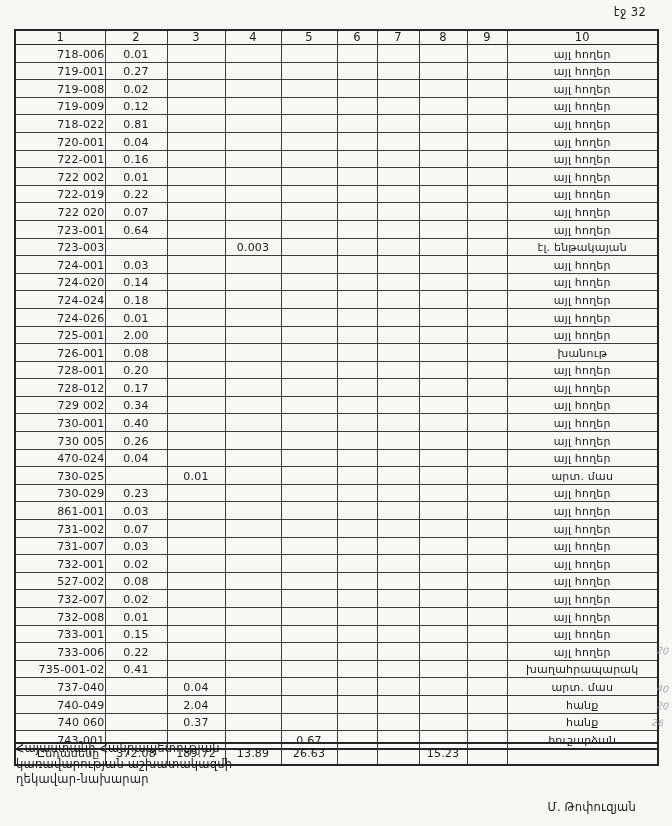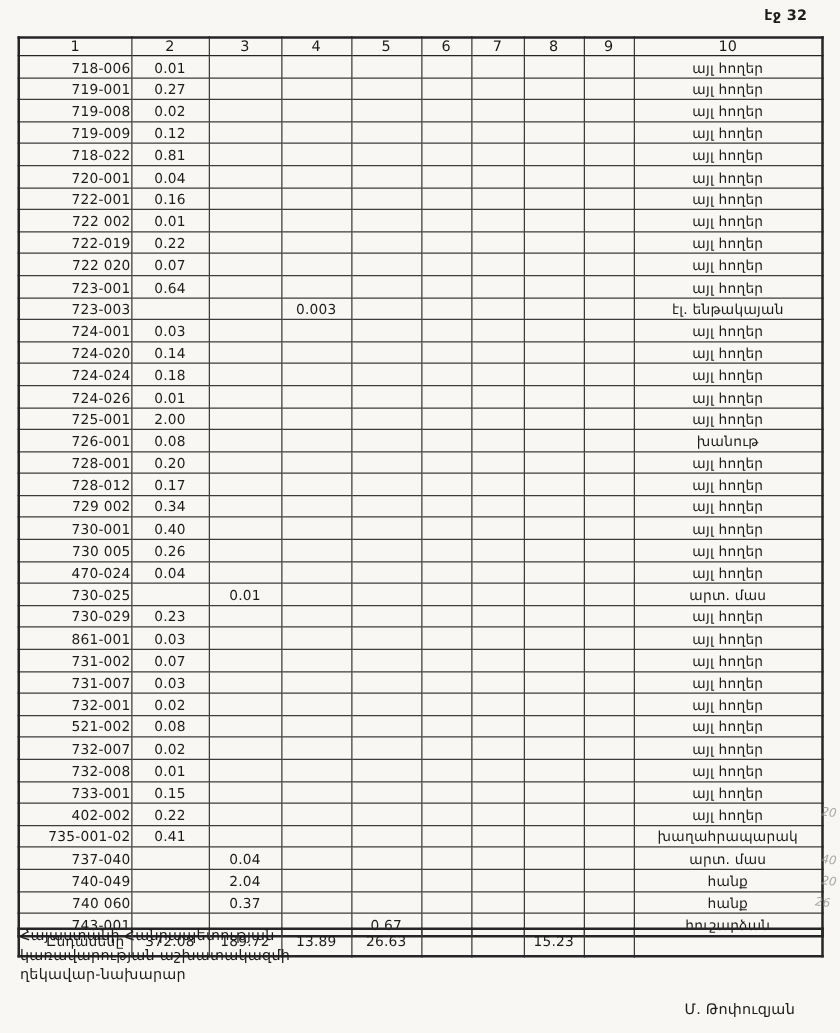--- a/index.html
+++ b/index.html
@@ -2,21 +2,21 @@
 <html><head>
 <meta charset="utf-8">
 <style>
   html,body{margin:0;padding:0;}
   body{
     width:672px;height:826px;position:relative;overflow:hidden;
     background:#f8f7f4;
     font-family:"DejaVu Sans", sans-serif;
     color:#1c1c1c;
   }
-  .page-number{position:absolute;top:5px;right:26px;font-size:11.5px;letter-spacing:.3px;font-weight:bold;}
+  .page-number{position:absolute;top:5px;right:26px;font-size:11.5px;letter-spacing:.3px;}
   .tbl-wrap{position:absolute;left:14px;top:29px;width:643px;}
   table.grid{border-collapse:collapse;table-layout:fixed;width:643px;}
   table.grid{border:2px solid #262626;}
   .grid th,.grid td{
     border:1px solid #3c3c3c;
     font-size:11px;font-weight:normal;
     vertical-align:bottom;line-height:12px;
     padding:0 0 1px 0;height:15.6px;
     white-space:nowrap;overflow:hidden;letter-spacing:.2px;
   }
@@ -423,21 +423,21 @@
           <td class="c3"></td>
           <td class="c4"></td>
           <td class="c5"></td>
           <td class="c6"></td>
           <td class="c7"></td>
           <td class="c8"></td>
           <td class="c9"></td>
           <td class="c10">այլ հողեր</td>
         </tr>
         <tr>
-          <td class="c1">521-002</td>
+          <td class="c1">527-002</td>
           <td class="c2">0.08</td>
           <td class="c3"></td>
           <td class="c4"></td>
           <td class="c5"></td>
           <td class="c6"></td>
           <td class="c7"></td>
           <td class="c8"></td>
           <td class="c9"></td>
           <td class="c10">այլ հողեր</td>
         </tr>
@@ -471,21 +471,21 @@
           <td class="c3"></td>
           <td class="c4"></td>
           <td class="c5"></td>
           <td class="c6"></td>
           <td class="c7"></td>
           <td class="c8"></td>
           <td class="c9"></td>
           <td class="c10">այլ հողեր</td>
         </tr>
         <tr>
-          <td class="c1">402-002</td>
+          <td class="c1">733-006</td>
           <td class="c2">0.22</td>
           <td class="c3"></td>
           <td class="c4"></td>
           <td class="c5"></td>
           <td class="c6"></td>
           <td class="c7"></td>
           <td class="c8"></td>
           <td class="c9"></td>
           <td class="c10">այլ հողեր</td>
         </tr>

